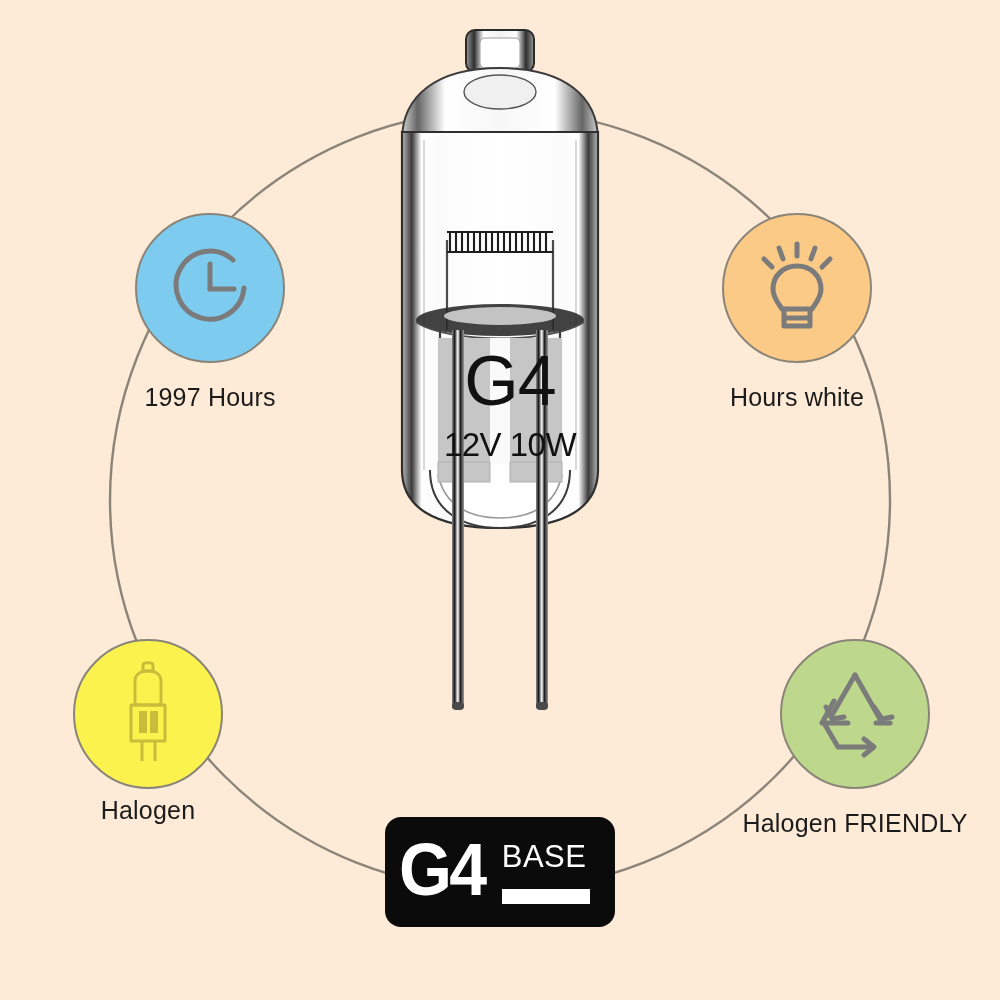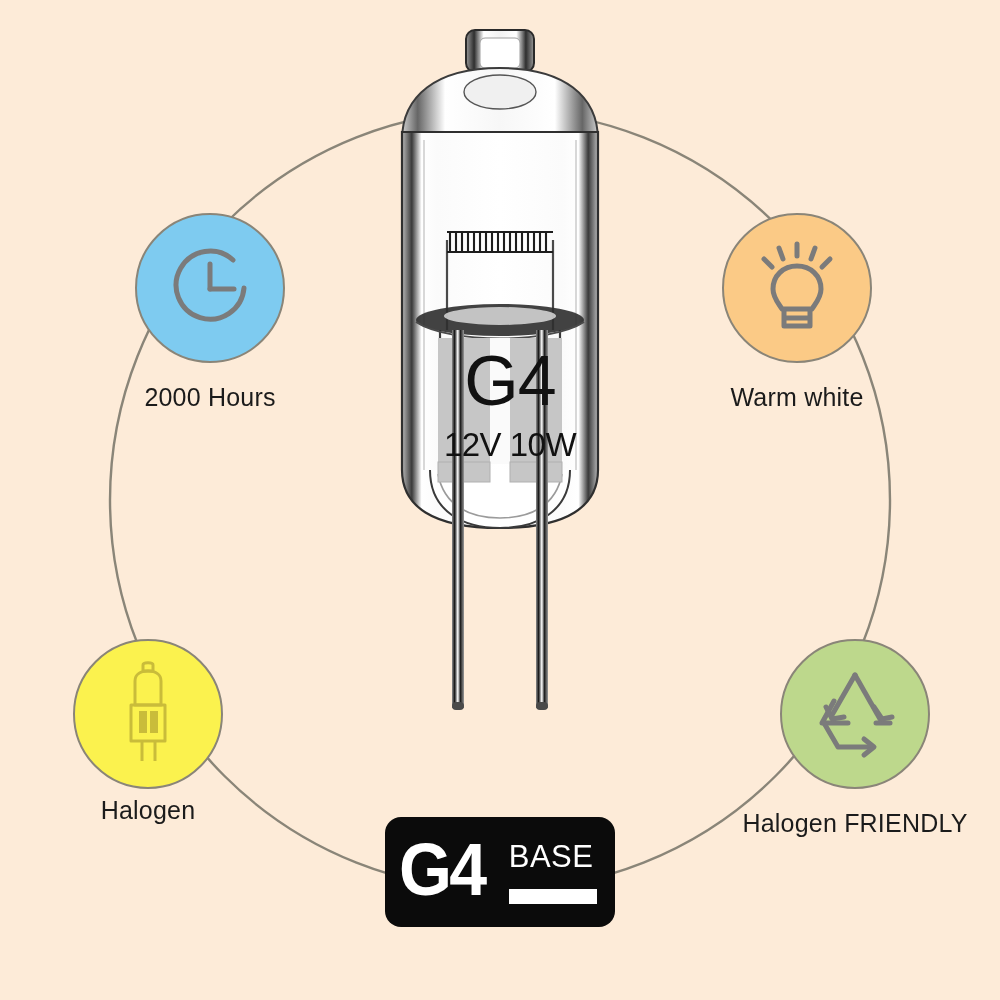--- a/index.html
+++ b/index.html
@@ -86,21 +86,21 @@
     font-weight: bold;
     font-size: 74px;
     line-height: 68px;
     color: #ffffff;
     letter-spacing: -3px;
     transform: scaleX(0.92);
     transform-origin: left center;
     margin-top: -4px;
   }
   #base-badge .bb-right {
-    margin-left: 17px;
+    margin-left: 10px;
     display: flex;
     flex-direction: column;
     justify-content: center;
     gap: 7px;
   }
   #base-badge .bb-base {
     font-size: 31px;
     color: #ffffff;
     letter-spacing: 0.5px;
     line-height: 34px;
@@ -254,39 +254,39 @@
   </div>
 
   <div class="feature" id="feat-hours">
     <div class="disc">
       <svg width="104" height="104" viewBox="0 0 104 104" xmlns="http://www.w3.org/2000/svg">
         <path d="M75,24 A34,34 0 1 0 86,52" fill="none" stroke="#7b7b7b" stroke-width="5" stroke-linecap="round"></path>
         <line x1="52" y1="28" x2="52" y2="53" stroke="#7b7b7b" stroke-width="5" stroke-linecap="round"></line>
         <line x1="52" y1="53" x2="76" y2="53" stroke="#7b7b7b" stroke-width="5" stroke-linecap="round"></line>
       </svg>
     </div>
-    <div class="flabel">2000 Hours</div>
+    <div class="flabel">1997 Hours</div>
   </div>
 
   <div class="feature" id="feat-warm">
     <div class="disc">
       <svg width="108" height="108" viewBox="0 0 108 108" xmlns="http://www.w3.org/2000/svg">
         <g stroke="#7b7b7b" stroke-width="5" stroke-linecap="round" fill="none">
           <line x1="54" y1="10" x2="54" y2="22"></line>
           <line x1="36" y1="14" x2="40" y2="25"></line>
           <line x1="72" y1="14" x2="68" y2="25"></line>
           <line x1="21" y1="25" x2="29" y2="33"></line>
           <line x1="87" y1="25" x2="79" y2="33"></line>
         </g>
         <path d="M54,32 C40,32 30,42 30,55 C30,64 36,70 39,75 L69,75 C72,70 78,64 78,55 C78,42 68,32 54,32 Z" fill="none" stroke="#7b7b7b" stroke-width="5" stroke-linejoin="round"></path>
         <path d="M41,75 L41,92 L67,92 L67,75" fill="none" stroke="#7b7b7b" stroke-width="5" stroke-linejoin="round"></path>
         <line x1="41" y1="84" x2="67" y2="84" stroke="#7b7b7b" stroke-width="5"></line>
       </svg>
     </div>
-    <div class="flabel">Warm white</div>
+    <div class="flabel">Hours white</div>
   </div>
 
   <div class="feature" id="feat-halogen">
     <div class="disc">
       <svg width="110" height="110" viewBox="0 0 110 110" xmlns="http://www.w3.org/2000/svg">
         <g stroke="#c9bc3a" stroke-width="3" fill="none" stroke-linejoin="round">
           <path d="M50,6 C50,3 60,3 60,6 L60,12 L50,12 Z"></path>
           <path d="M42,22 C42,15 48,12 55,12 C62,12 68,15 68,22 L68,46 L42,46 Z"></path>
           <rect x="38" y="46" width="34" height="36"></rect>
           <rect x="46" y="52" width="8" height="22" fill="#c9bc3a" stroke="none"></rect>

